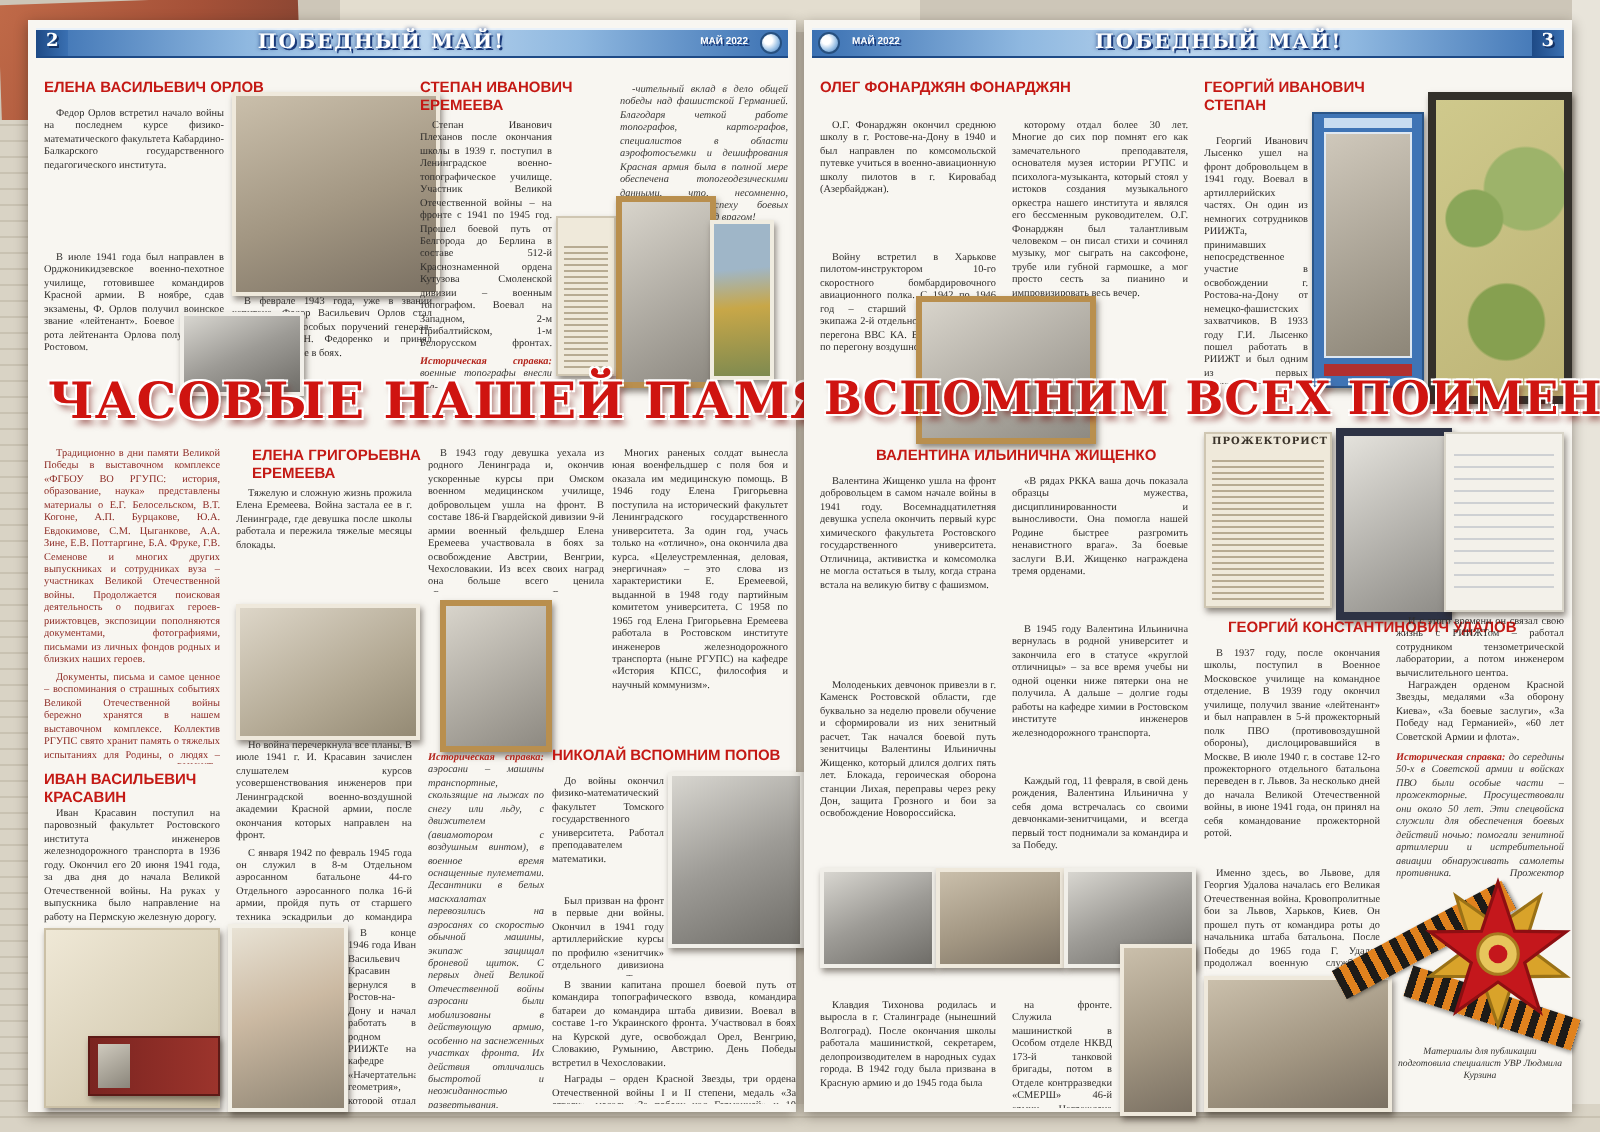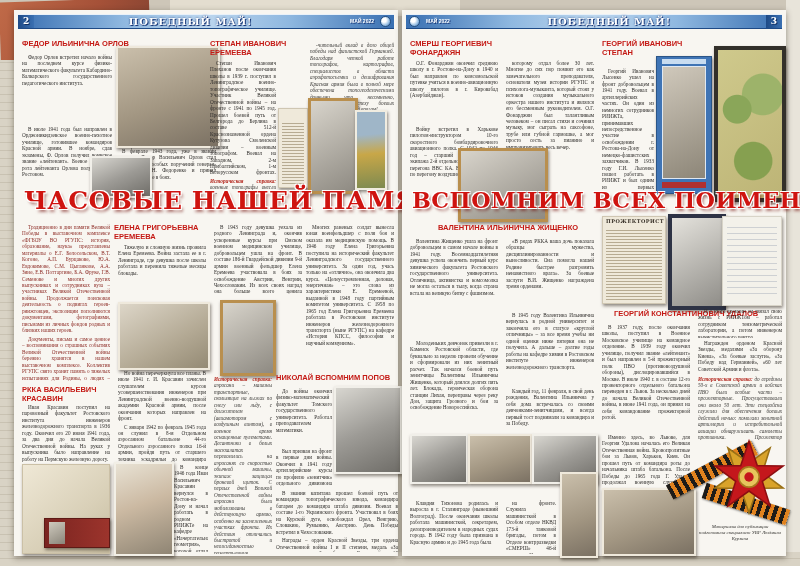--- a/index.html
+++ b/index.html
@@ -90,21 +90,21 @@
 <div class="bg bg-bottom bg-lines"></div>
 
 <div class="page" id="page-l">
   <div class="hdr">
     <span class="num">2</span>
     <span class="mast">ПОБЕДНЫЙ МАЙ!</span>
     <span class="issue">МАЙ 2022</span>
     <span class="logo"></span>
   </div>
 
-  <div class="h-red" style="left:8px;top:30px;width:170px;">ФЕДОР ИЛЬИНИЧНА ОРЛОВ</div>
+  <div class="h-red" style="left:8px;top:30px;width:170px;">ЕЛЕНА ВАСИЛЬЕВИЧ ОРЛОВ</div>
   <div class="txt" style="left:8px;top:44px;width:90px;height:70px;">
       <p>Федор Орлов встретил начало войны на последнем курсе физико-математического факультета Кабардино-Балкарского государственного педагогического института.</p>
     </div>
   <div class="txt" style="left:8px;top:116px;width:90px;height:68px;">
       <p>В июле 1941 года был направлен в Орджоникидзевское военно-пехотное училище, готовившее командиров Красной армии. В ноябре, сдав экзамены, Ф. Орлов получил воинское звание «лейтенант». Боевое крещение рота лейтенанта Орлова получила под Ростовом.</p>
     </div>
   <div class="ph sepia" style="left:102px;top:36px;width:100px;height:98px;"></div>
   <div class="txt" style="left:102px;top:138px;width:100px;height:46px;">
       <p>В феврале 1943 года, уже в звании капитана, Федор Васильевич Орлов стал офицером для особых поручений генерал-полковника Я.Н. Федоренко и принял активное участие в боях.</p>
     </div>
@@ -128,26 +128,26 @@
   <div class="ph" style="left:341px;top:100px;width:28px;height:76px;background:linear-gradient(175deg,#9fb6c8 0 30%,#c8a748 55%,#7e8a50);border:2px solid #f0ece0;"></div>
 
   <div class="headline">ЧАСОВЫЕ НАШЕЙ ПАМЯТИ.</div>
 
   <div class="txt red" style="left:8px;top:214px;width:88px;height:110px;">
       <p>Традиционно в дни памяти Великой Победы в выставочном комплексе «ФГБОУ ВО РГУПС: история, образование, наука» представлены материалы о Е.Г. Белосельском, В.Т. Когоне, А.П. Бурцакове, Ю.А. Евдокимове, С.М. Цыганкове, А.А. Зине, Е.В. Поттаргине, Б.А. Фруке, Г.В. Семенове и многих других выпускниках и сотрудниках вуза – участниках Великой Отечественной войны. Продолжается поисковая деятельность о подвигах героев-риижтовцев, экспозиции пополняются документами, фотографиями, письмами из личных фондов родных и близких наших героев.</p>
     </div>
   <div class="txt red" style="left:8px;top:326px;width:88px;height:46px;">
       <p>Документы, письма и самое ценное – воспоминания о страшных событиях Великой Отечественной войны бережно хранятся в нашем выставочном комплексе. Коллектив РГУПС свято хранит память о тяжелых испытаниях для Родины, о людях – студентах и сотрудниках РИИЖТа, которые эти испытания прошли.</p>
     </div>
-  <div class="h-red" style="left:8px;top:376px;width:88px;">РККА ВАСИЛЬЕВИЧ КРАСАВИН</div>
+  <div class="h-red" style="left:8px;top:376px;width:88px;">ИВАН ВАСИЛЬЕВИЧ КРАСАВИН</div>
   <div class="txt" style="left:8px;top:394px;width:88px;height:58px;">
       <p>Иван Красавин поступил на паровозный факультет Ростовского института инженеров железнодорожного транспорта в 1936 году. Окончил его 20 июня 1941 года, за два дня до начала Великой Отечественной войны. На руках у выпускника было направление на работу на Пермскую железную дорогу.</p>
     </div>
 
-  <div class="h-red" style="left:100px;top:214px;width:100px;">ЕЛЕНА ГРИГОРЬЕВНА ЕРЕМЕЕВА</div>
+  <div class="h-red" style="left:112px;top:214px;width:100px;">ЕЛЕНА ГРИГОРЬЕВНА ЕРЕМЕЕВА</div>
   <div class="txt" style="left:104px;top:234px;width:88px;height:56px;">
       <p>Тяжелую и сложную жизнь прожила Елена Еремеева. Война застала ее в г. Ленинграде, где девушка после школы работала и пережила тяжелые месяцы блокады.</p>
     </div>
   <div class="ph museum" style="left:104px;top:292px;width:88px;height:64px;"></div>
   <div class="txt" style="left:104px;top:360px;width:88px;height:92px;">
     <p>Но война перечеркнула все планы. В июле 1941 г. И. Красавин зачислен слушателем курсов усовершенствования инженеров при Ленинградской военно-воздушной академии Красной армии, после окончания которых направлен на фронт.</p>
     <p>С января 1942 по февраль 1945 года он служил в 8-м Отдельном аэросанном батальоне 44-го Отдельного аэросанного полка 16-й армии, пройдя путь от старшего техника эскадрильи до командира роты. После Победы еще целый год, до конца 1946 года, он воевал в составе 2-го аэросанного батальона в Забайкальском военном округе.</p>
   </div>
 
   <div class="txt" style="left:200px;top:214px;width:88px;height:72px;">
@@ -186,21 +186,21 @@
 </div>
 
 <div class="page" id="page-r">
   <div class="hdr">
     <span class="logo"></span>
     <span class="issue">МАЙ 2022</span>
     <span class="mast">ПОБЕДНЫЙ МАЙ!</span>
     <span class="num">3</span>
   </div>
 
-  <div class="h-red" style="left:8px;top:30px;width:130px;">СМЕРШ ГЕОРГИЕВИЧ ФОНАРДЖЯН</div>
+  <div class="h-red" style="left:8px;top:30px;width:130px;">ОЛЕГ ФОНАРДЖЯН ФОНАРДЖЯН</div>
   <div class="txt" style="left:8px;top:50px;width:88px;height:64px;">
       <p>О.Г. Фонарджян окончил среднюю школу в г. Ростове-на-Дону в 1940 и был направлен по комсомольской путевке учиться в военно-авиационную школу пилотов в г. Кировабад (Азербайджан).</p>
     </div>
   <div class="txt" style="left:8px;top:116px;width:88px;height:56px;">
       <p>Войну встретил в Харькове пилотом-инструктором 10-го скоростного бомбардировочного авиационного полка. С 1942 по 1946 год – старший летчик-командир экипажа 2-й отдельной авиаэскадрильи перегона ВВС КА. Выполняя задания по перегону воздушного транспорта,</p>
     </div>
   <div class="txt" style="left:104px;top:50px;width:88px;height:130px;">
       <p>которому отдал более 30 лет. Многие до сих пор помнят его как замечательного преподавателя, основателя музея истории РГУПС и психолога-музыканта, который стоял у истоков создания музыкального оркестра нашего института и являлся его бессменным руководителем. О.Г. Фонарджян был талантливым человеком – он писал стихи и сочинял музыку, мог сыграть на саксофоне, трубе или губной гармошке, а мог просто сесть за пианино и импровизировать весь вечер.</p>
     </div>
   <div class="ph goldframe" style="left:56px;top:138px;width:84px;height:68px;"></div>

